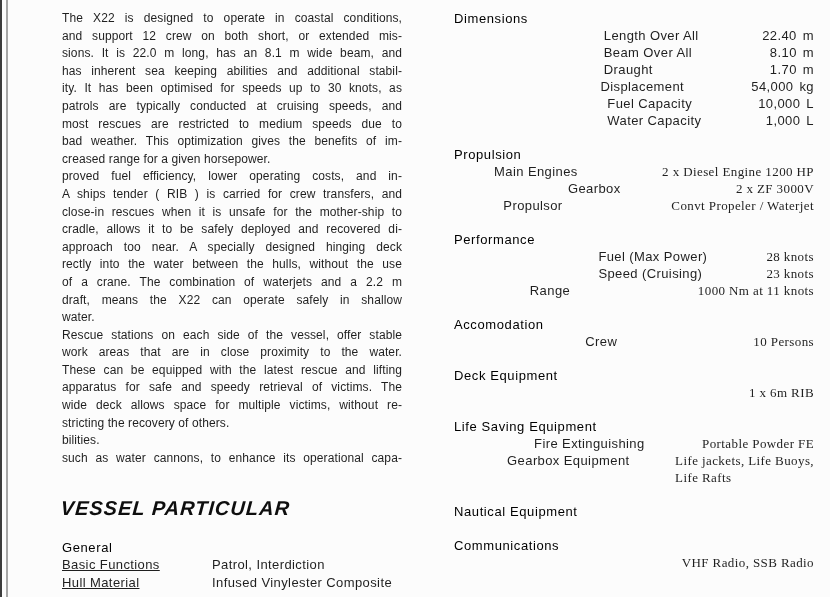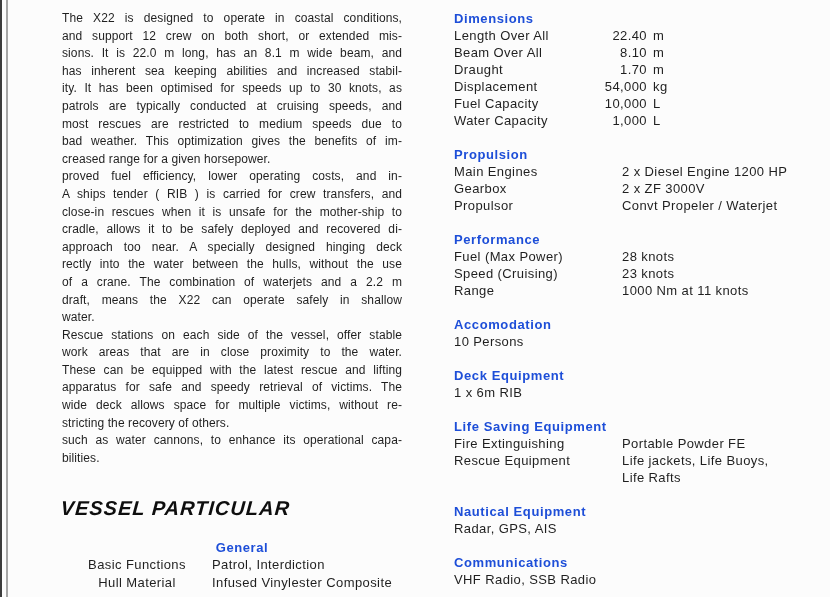--- a/index.html
+++ b/index.html
@@ -30,50 +30,50 @@
   .vessel-title {
     position: absolute; left: 60px; top: 497px; margin: 0;
     font-size: 20px; font-weight: bold; font-style: italic;
     letter-spacing: 1px; color: #0e0e0e;
     transform: skewX(-4deg); transform-origin: left bottom;
     white-space: nowrap;
   }
   
   .general {
     position: absolute; left: 62px; top: 539px;
-    font-size: 13px; line-height: 17.3px; width: 360px; text-align: center;
-  }
-  .sec-title { font-weight: bold; letter-spacing: 0.6px; color: #1d4ed8; }
+    font-size: 13px; line-height: 17.3px; width: 360px;
+  }
+  .sec-title { font-weight: normal; letter-spacing: 0.6px; color: #000000; }
   .general-row { display: flex; letter-spacing: 0.4px; }
-  .general-row .lbl { flex: 0 0 150px; }
+  .general-row .lbl { flex: 0 0 150px; text-decoration: underline; }
   
   .right-col {
     position: absolute; left: 454px; top: 10px; width: 360px;
     font-size: 13px; line-height: 17px;
   }
   .spec-section { margin-bottom: 17px; }
-  .spec-row { display: flex; letter-spacing: 0.4px; }
+  .spec-row { display: flex; letter-spacing: 0.4px; justify-content: flex-end; }
   .spec-row .lbl { flex: 0 0 168px; }
   .spec-row.dim .lbl { flex: 0 0 141px; }
   .spec-row .num { flex: 0 0 52px; text-align: right; }
   .spec-row .unit { margin-left: 6px; }
-  .spec-row .val { white-space: pre-line; }
+  .spec-row .val { white-space: pre-line; font-family: Liberation Serif, serif; }
 </style>
 </head>
 <body>
 
 <div class="edge-dark"></div>
 <div class="edge-gray"></div>
 
 <div class="left-col" id="paragraphs">
     <div class="para">
       <div class="para-line">The X22 is designed to operate in coastal conditions,</div>
       <div class="para-line">and support 12 crew on both  short, or extended mis-</div>
       <div class="para-line">sions. It is 22.0 m long, has an 8.1 m wide beam, and</div>
-      <div class="para-line">has inherent sea keeping abilities and increased stabil-</div>
+      <div class="para-line">has inherent sea keeping abilities and additional stabil-</div>
       <div class="para-line">ity.  It has been optimised for speeds up to 30 knots, as</div>
       <div class="para-line">patrols are typically conducted at cruising speeds, and</div>
       <div class="para-line">most rescues are restricted to medium speeds due to</div>
       <div class="para-line">bad weather. This optimization gives the benefits of im-</div>
       <div class="para-line last">creased range for a given horsepower.</div>
       <div class="para-line">proved fuel efficiency, lower operating costs, and in-</div>
     </div>
     <div class="para">
       <div class="para-line">A ships tender ( RIB ) is carried for crew transfers, and</div>
       <div class="para-line">close-in rescues when it is unsafe for the mother-ship to</div>
@@ -86,22 +86,22 @@
     </div>
     <div class="para">
       <div class="para-line">Rescue stations on each side of the vessel, offer stable</div>
       <div class="para-line">work areas that are in close proximity to the water.</div>
       <div class="para-line">These can be equipped with the latest rescue and lifting</div>
       <div class="para-line">apparatus for safe and speedy retrieval of victims. The</div>
       <div class="para-line">wide deck allows space for multiple victims, without re-</div>
       <div class="para-line last">stricting the recovery of others.</div>
     </div>
     <div class="para">
+      <div class="para-line last">bilities.</div>
       <div class="para-line">such as water cannons, to enhance its operational capa-</div>
-      <div class="para-line last">bilities.</div>
     </div>
   </div>
 
 <h1 class="vessel-title">VESSEL PARTICULAR</h1>
 
 <div class="general">
   <div class="sec-title">General</div>
   <div id="general-rows">
       <div class="general-row">
         <span class="lbl">Basic Functions</span>
@@ -174,46 +174,44 @@
         <span class="val">23 knots</span>
       </div>
       <div class="spec-row">
         <span class="lbl">Range</span>
         <span class="val">1000 Nm at 11 knots</span>
       </div>
     </div>
     <div class="spec-section">
       <div class="sec-title">Accomodation</div>
       <div class="spec-row">
+        <span class="lbl">Crew</span>
         <span class="val">10 Persons</span>
       </div>
     </div>
     <div class="spec-section">
       <div class="sec-title">Deck Equipment</div>
       <div class="spec-row">
         <span class="val">1 x 6m RIB</span>
       </div>
     </div>
     <div class="spec-section">
       <div class="sec-title">Life Saving Equipment</div>
       <div class="spec-row">
         <span class="lbl">Fire Extinguishing</span>
         <span class="val">Portable Powder FE</span>
       </div>
       <div class="spec-row">
-        <span class="lbl">Rescue Equipment</span>
+        <span class="lbl">Gearbox Equipment</span>
         <span class="val">Life jackets, Life Buoys,
 Life Rafts</span>
       </div>
     </div>
     <div class="spec-section">
       <div class="sec-title">Nautical Equipment</div>
-      <div class="spec-row">
-        <span class="val">Radar, GPS, AIS</span>
-      </div>
     </div>
     <div class="spec-section">
       <div class="sec-title">Communications</div>
       <div class="spec-row">
         <span class="val">VHF Radio, SSB Radio</span>
       </div>
     </div>
   </div>
 
 </body></html>

